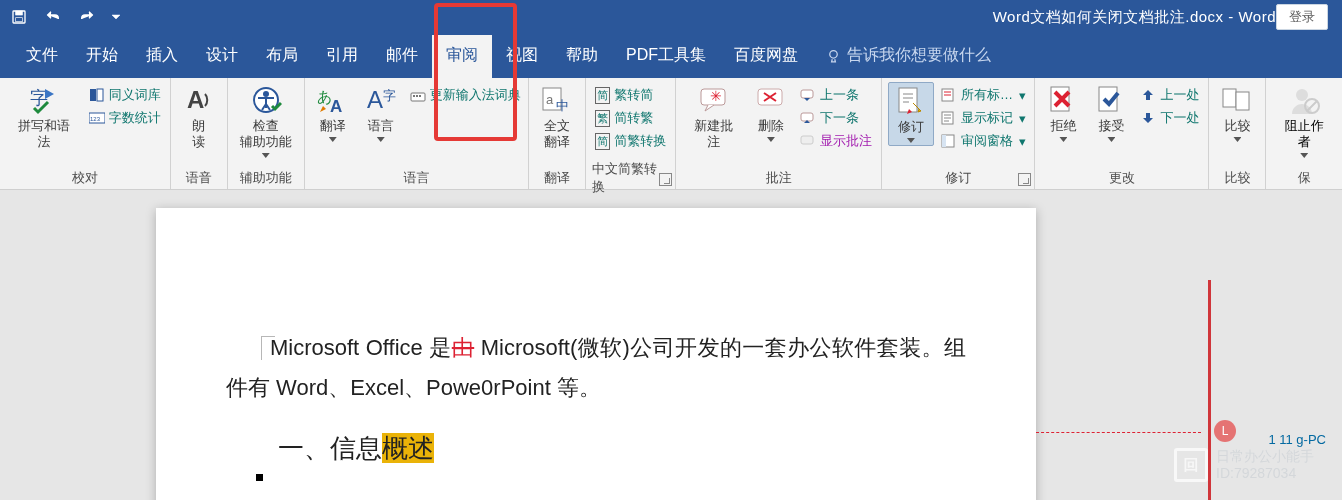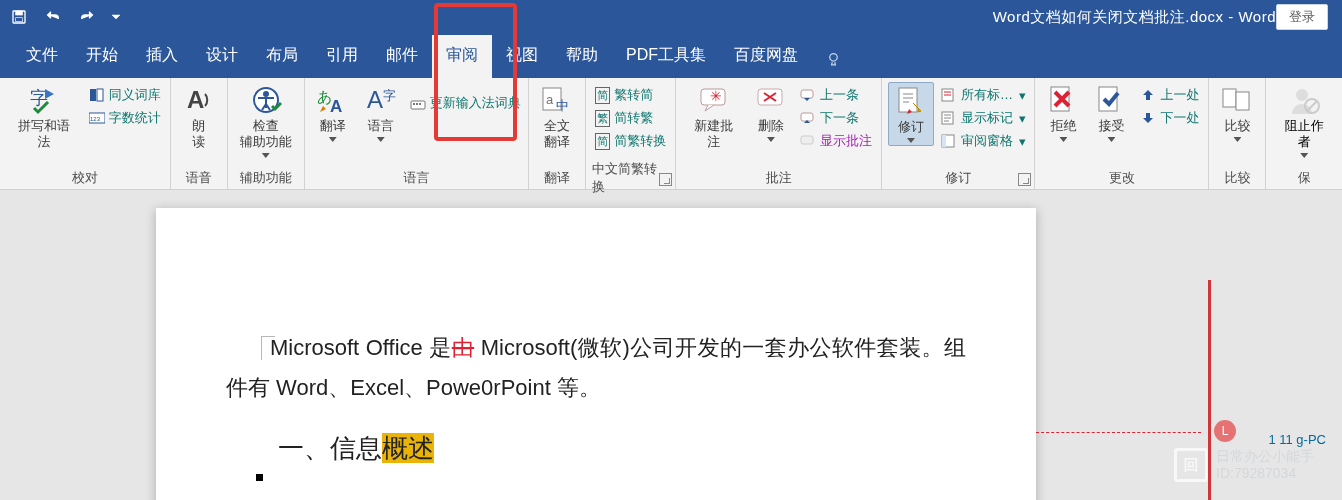--- a/index.html
+++ b/index.html
@@ -104,20 +104,21 @@
   <div class="tab active">审阅</div>
   <div class="tab">视图</div>
   <div class="tab">帮助</div>
   <div class="tab">PDF工具集</div>
   <div class="tab">百度网盘</div>
   <div class="tab tellme">
     <svg viewBox="0 0 24 24">
         <circle cx="12" cy="10" r="6"></circle>
         <path d="M10 18l-1 4h6l-1-4"></path>
       </svg>
+    <span>告诉我你想要做什么</span>
   </div>
 </div>
 
 <div class="highlight-box"></div>
 
 <div class="ribbon">
 
   <div class="group rel">
     <div class="group-body">
       <div class="big-btn">
@@ -189,21 +190,21 @@
             </svg>
           <div class="lbl">翻译</div>
         </div>
         <div class="big-btn drop">
           <svg class="ico" viewBox="0 0 32 32">
               <text x="2" y="24" font-size="24" class="i-blue" font-family="serif">A</text>
               <text x="18" y="16" font-size="13" class="i-blue">字</text>
             </svg>
           <div class="lbl">语言</div>
         </div>
-        <div class="small-row" style="align-self:flex-start;margin-top:10px">
+        <div class="small-row" style="align-self:flex-start;margin-top:2px">
           <svg class="ico" viewBox="0 0 16 16">
               <rect x="1" y="6" width="14" height="8" rx="1" fill="#fff" stroke="#777"></rect>
               <rect x="3" y="8" width="2" height="2" fill="#777"></rect>
               <rect x="6" y="8" width="2" height="2" fill="#777"></rect>
               <rect x="9" y="8" width="2" height="2" fill="#777"></rect>
             </svg>
           <span>更新输入法词典</span>
         </div>
       </div>
     </div>

